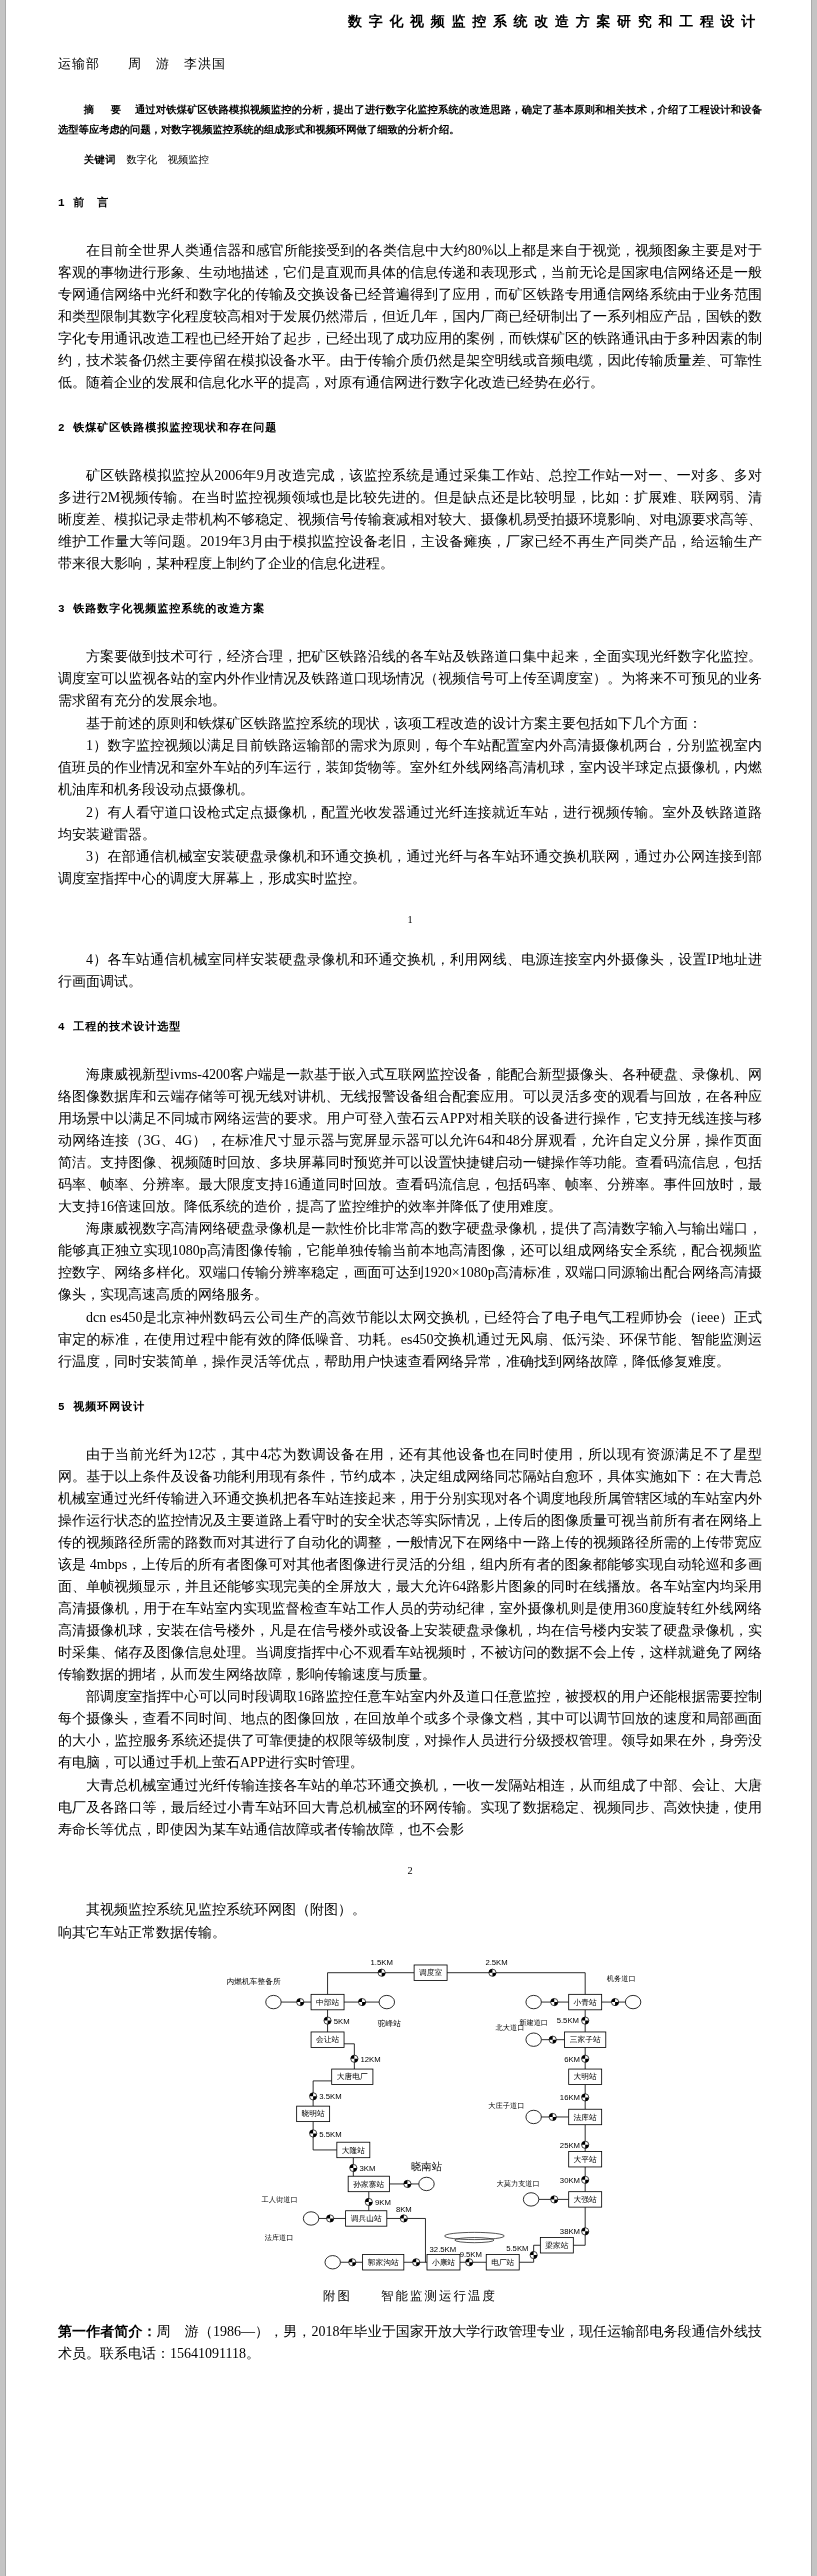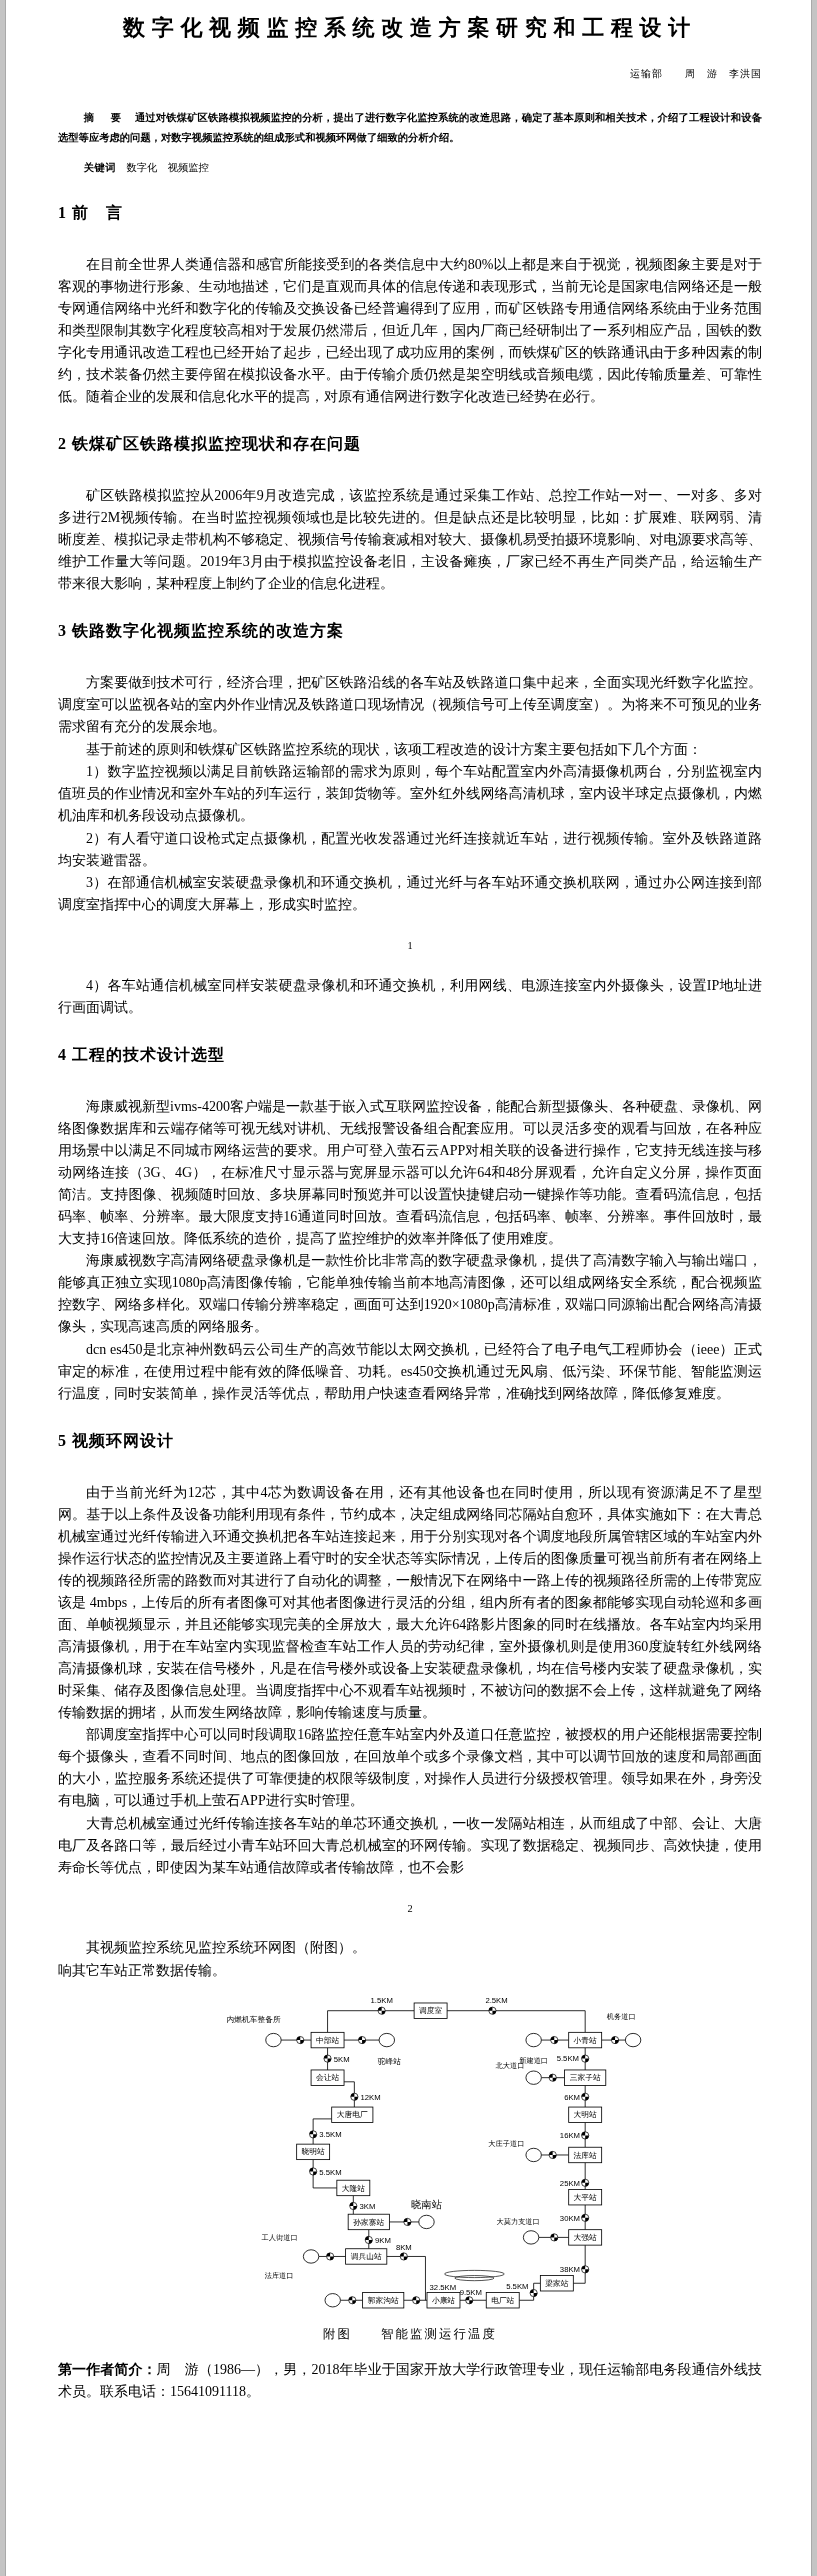--- a/index.html
+++ b/index.html
@@ -4,30 +4,30 @@
 <style>
   html,body { margin:0; padding:0; }
   body { background:#c4c4c4; font-family:"Liberation Serif", serif; color:#000; }
   .page {
     width:807px; height:2940px; margin:0 auto; background:#ffffff;
     box-sizing:border-box; overflow:hidden; position:relative;
     border-left:0.5px solid #a9a9a9; border-right:0.5px solid #a9a9a9;
   }
   .content { padding:13.4px 49px 0 52px; }
   .doc-title {
-    font-size:22px; font-weight:bold; text-align:center; margin:0;
+    font-size:14px; font-weight:bold; text-align:right; margin:0;
     letter-spacing:6.7px; font-family:Liberation Serif, serif;
   }
-  .authors { text-align:right; font-size:10px; margin-top:24px; letter-spacing:1px; }
+  .authors { text-align:left; font-size:13px; margin-top:24px; letter-spacing:1px; }
   .abstract { font-size:10.3px; line-height:19.6px; text-align:justify; margin-top:27px; text-indent:2.5em;font-weight:bold; }
   .abstract b { letter-spacing:3.1px; }
   .keywords { font-size:10.3px; line-height:19.6px; text-indent:2.5em; margin-top:1px; }
   .keywords b { letter-spacing:0.5px; }
   h2.sec {
-    font-family:Liberation Serif, serif; font-size:16px; font-weight:bold;
+    font-family:Liberation Mono, monospace; font-size:11px; font-weight:bold;
     margin:26px 0 30px 0; letter-spacing:1px;
   }
   p.body { font-size:14px; line-height:22px; margin:0 0 0.5px 0; text-align:justify; }
   p.body.indent { text-indent:2em; }
   .pagebreak { height:58px; display:flex; align-items:center; justify-content:center;
     font-size:10.3px; font-family:"Liberation Serif", serif; }
   .diagram-wrap { display:flex; justify-content:center; margin:9.3px 0 0 0; }
   .diagram-wrap svg { display:block; }
   .caption { text-align:center; font-size:12.4px; margin:5.2px 0 15.5px 0; letter-spacing:2.1px; }
   .spacer { width:100%; }

